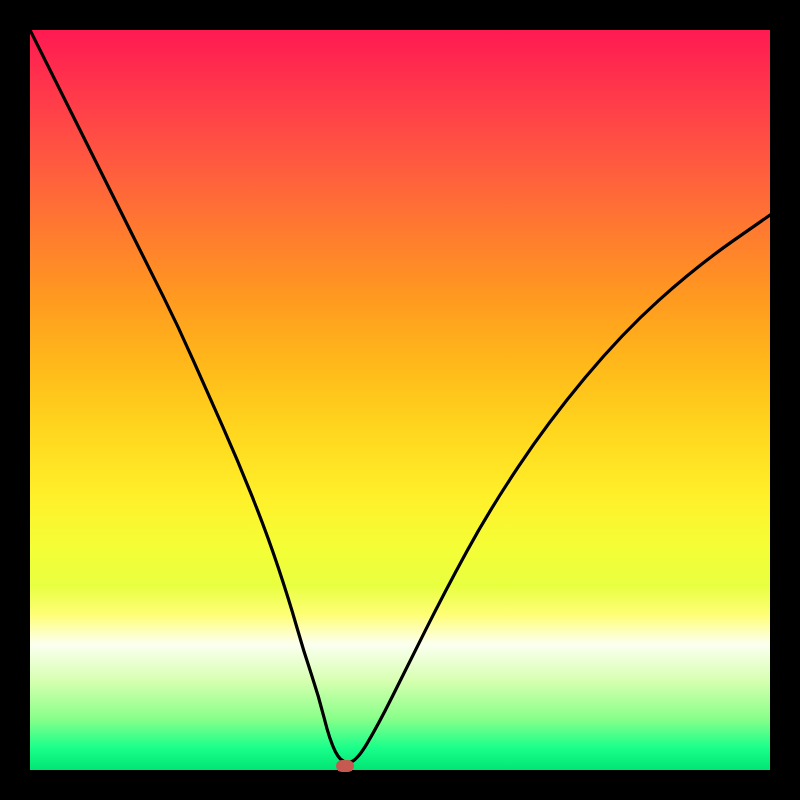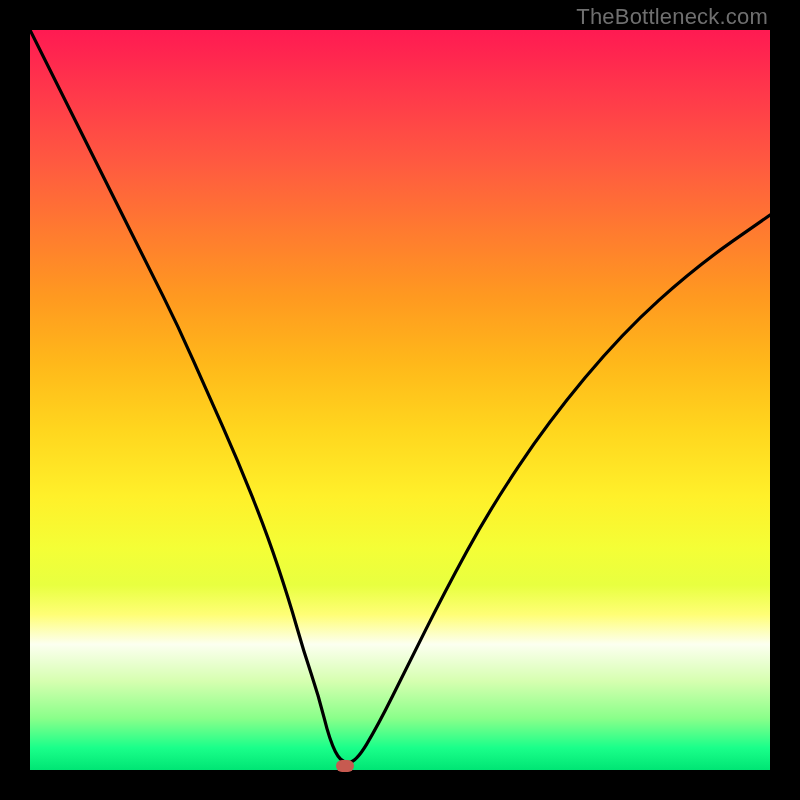--- a/index.html
+++ b/index.html
@@ -65,21 +65,20 @@
     height: 12px;
     background: #c75a50;
     border-radius: 6px;
     transform: translate(-50%, -50%);
   }
 </style>
 </head>
 <body>
 
 <div class="frame">
-  <div class="watermark">TheBottleneck.com</div>
 
   <div class="plot">
     <svg class="curve" viewBox="0 0 740 740" preserveAspectRatio="none">
       <path fill="none" stroke="#000" stroke-width="3.2" stroke-linecap="round" stroke-linejoin="round" d="M 0.0 0.0 Q 29.6 59.2 44.4 88.8 Q 59.2 118.4 74.0 148.0 Q 88.8 177.6 103.6 207.2 Q 118.4 236.8 133.2 266.4 Q 148.0 296.0 162.8 329.3 Q 177.6 362.6 192.4 395.9 Q 207.2 429.2 222.0 466.2 Q 236.8 503.2 247.9 536.5 Q 259.0 569.8 266.4 595.7 Q 273.8 621.6 281.2 643.8 Q 288.6 666.0 294.2 688.2 Q 299.7 710.4 305.3 721.5 Q 310.8 732.6 318.2 732.6 Q 325.6 732.6 336.7 714.1 Q 347.8 695.6 362.6 666.0 Q 377.4 636.4 395.9 599.4 Q 414.4 562.4 436.6 521.7 Q 458.8 481.0 488.4 436.6 Q 518.0 392.2 555.0 347.8 Q 592.0 303.4 629.0 270.1 Q 666.0 236.8 703.0 210.9 T 740.0 185.0"></path>
     </svg>
     <div class="marker" style="left: 314.5px; top: 736.3px;"></div>
   </div>
 </div>
 
 </body></html>

